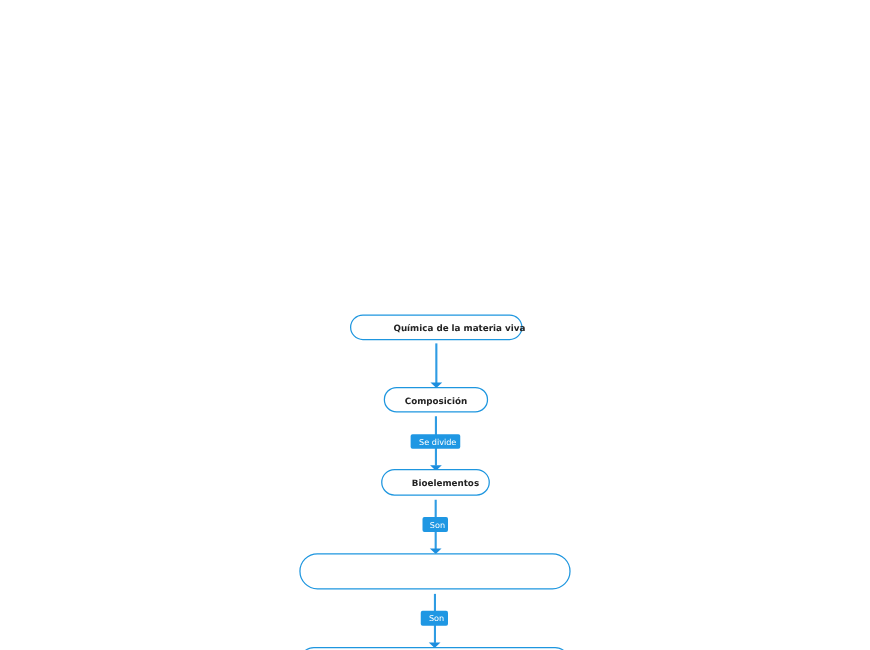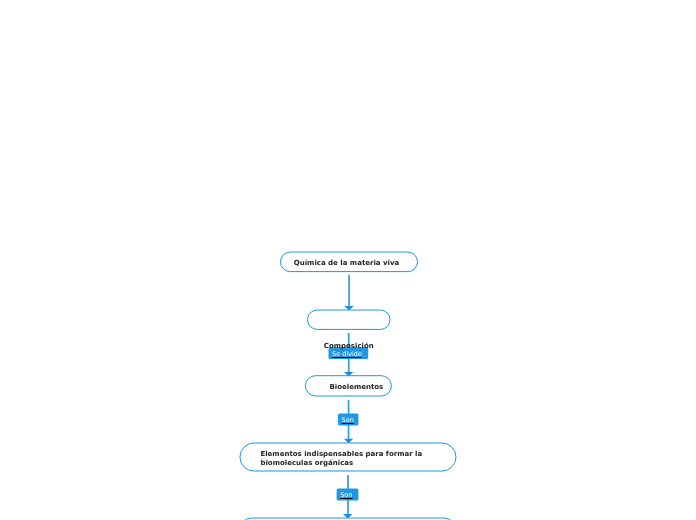--- a/index.html
+++ b/index.html
@@ -25,34 +25,33 @@
     transform:translateZ(0);
     font-weight:bold;
     font-size:7px;
     line-height:9.4px;
     color:#232323;
     position:relative;
     top:2px;
     white-space:pre-line;
   }
 
-  #node-1 { left:265px; top:252.0px;  width:163px;   height:19.6px; }
-  #node-2 { left:307.5px; top:310.0px;  width:82.5px;  height:19.4px;margin-top:25px; }
+  #node-1 { left:286px; top:252.0px;  width:163px;   height:19.6px; }
+  #node-2 { left:307.5px; top:310.0px;  width:82.5px;  height:19.4px; }
   #node-3 { left:305.4px; top:375.7px;  width:102px;  height:20.3px; }
   #node-4 { left:239.95px; top:443.0px;  width:216.05px;   height:28.0px;
             justify-content:flex-start; text-align:left; padding-left:20.5px; }
   #node-4 .node-text { line-height:9px; top:2.3px; }
   #node-5 { left:240.3px; top:518.0px;  width:214.6px; height:21.6px; }
 
   
   .edge-label {
     position:absolute; box-sizing:border-box;
-    display:flex; align-items:center; justify-content:flex-start;
+    display:flex; align-items:center; justify-content:center;
     padding-left:3.6px;
-    text-decoration:underline;
   }
   .edge-label .edge-label-text {
     display:inline-block;
     transform:translateZ(0);
     color:#ffffff;
     font-size:6.5px;
     line-height:6.5px;
     white-space:nowrap;
     font-weight:normal;
     position:relative;
@@ -103,24 +102,20 @@
   </div>
 
   <div class="node" id="node-2">
     <span class="node-text">Composición</span>
   </div>
 
   <div class="node" id="node-3">
     <span class="node-text">Bioelementos</span>
   </div>
 
-  <div class="node" id="node-4">
-    <span class="node-text">Elementos indispensables para formar la
-biomoleculas orgánicas</span>
-  </div>
 
   <div class="node" id="node-5">
     <span class="node-text"></span>
   </div>
 
   <div class="edge-label" id="edge-label-1">
     <span class="edge-label-text">Se divide</span>
   </div>
 
   <div class="edge-label" id="edge-label-2">

